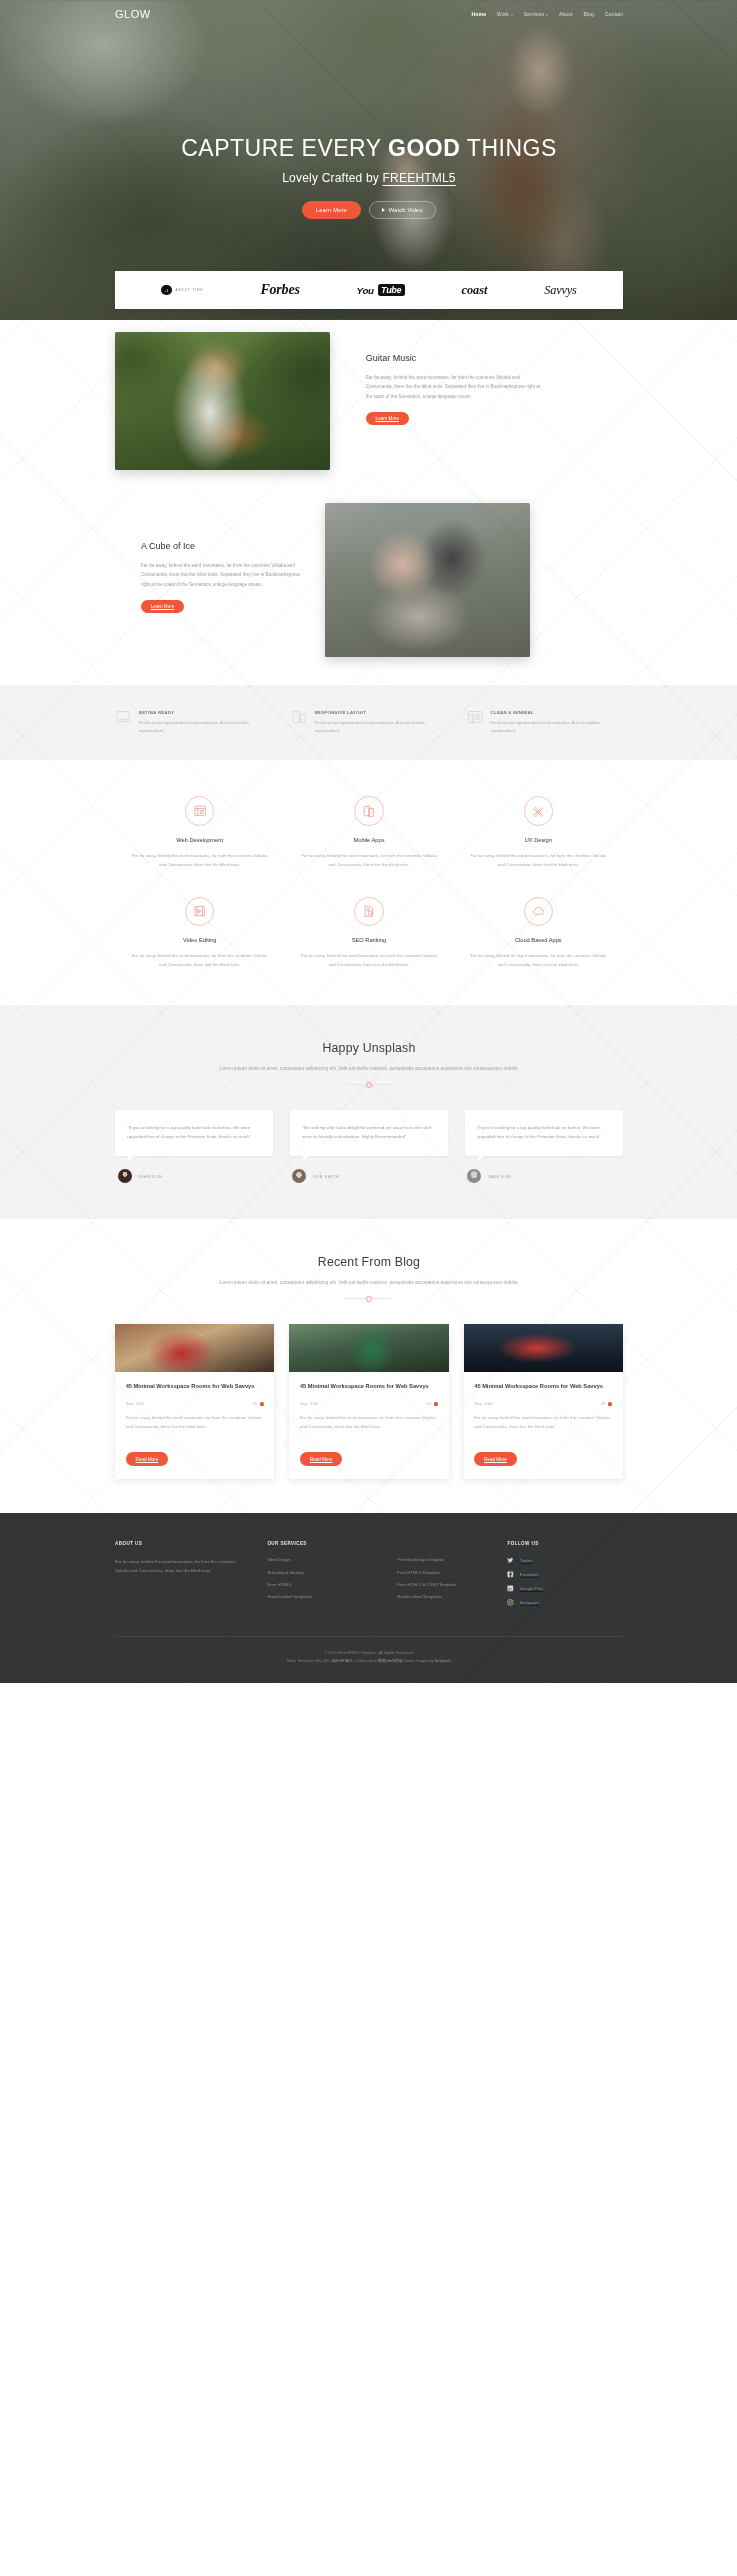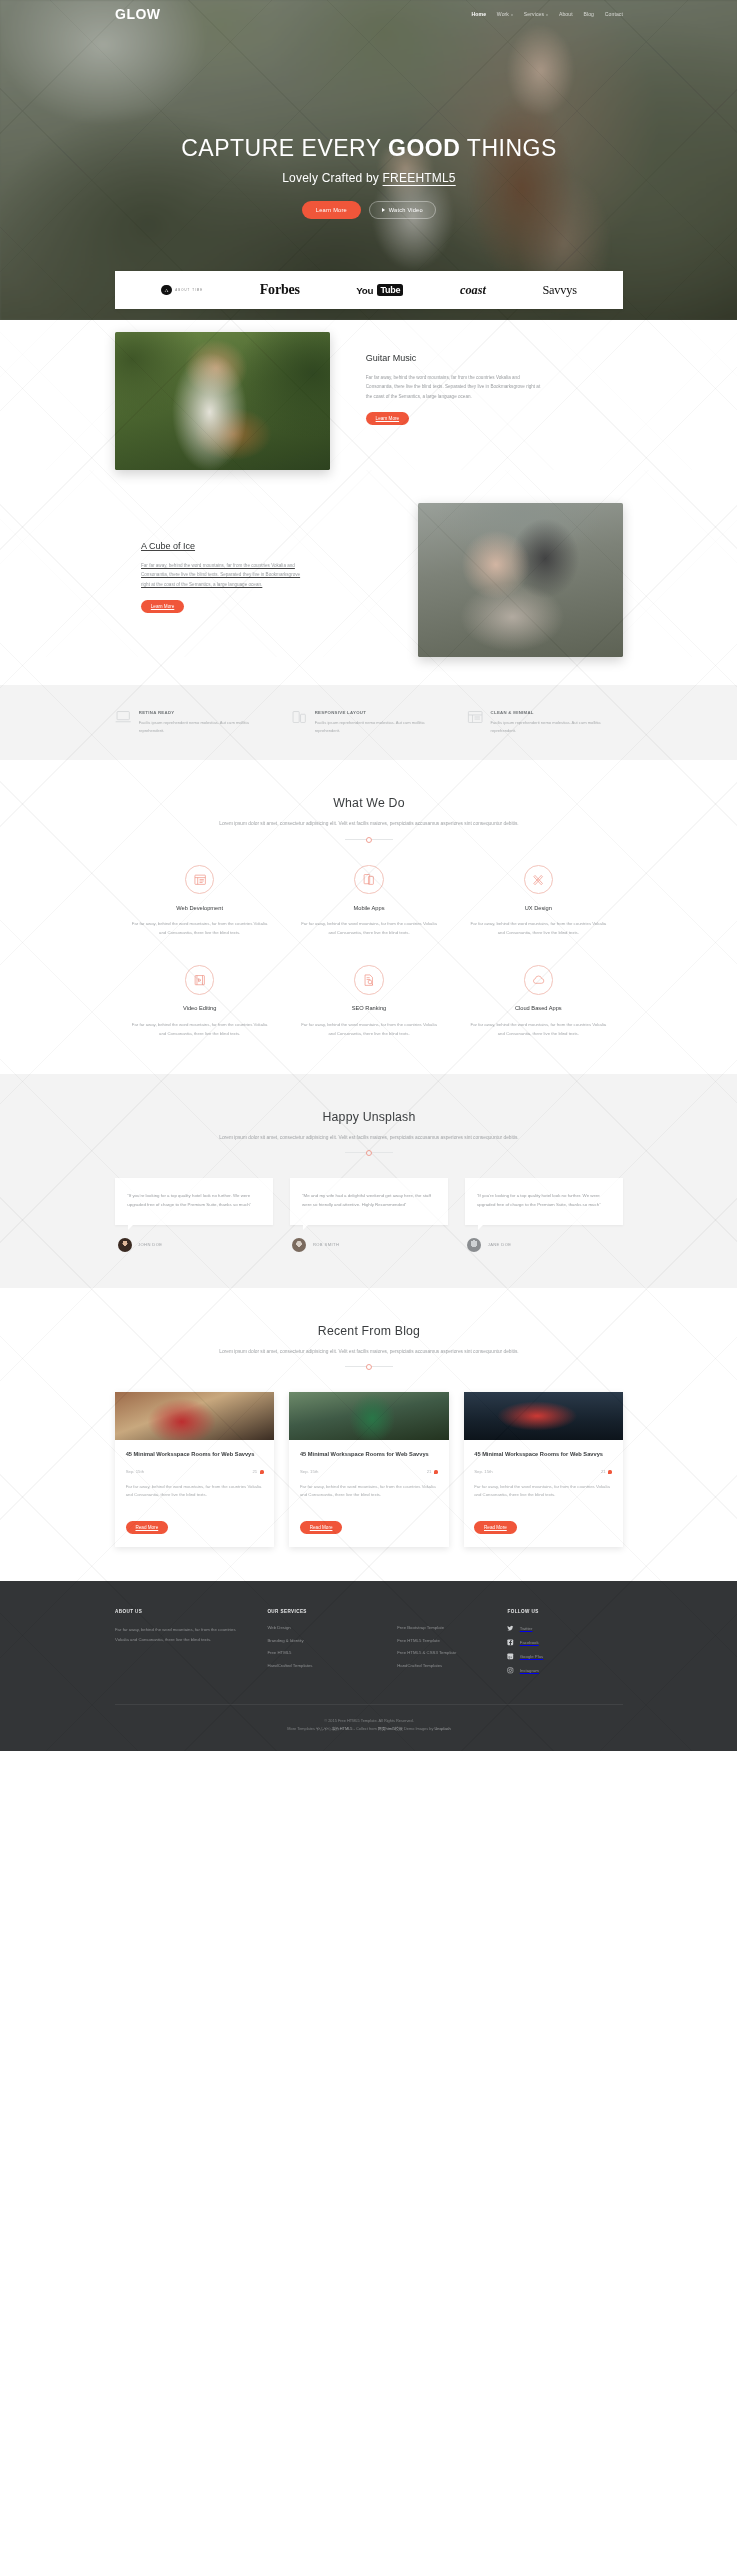--- a/index.html
+++ b/index.html
@@ -53,21 +53,21 @@
   }
   .hero-overlay { position: absolute; inset: 0; background: rgba(30,34,26,.26); }
 
   .navbar {
     position: relative; z-index: 6;
     display: flex; align-items: center;
     padding: 5.7px 115px 0 115px;
     height: 23px;
   }
   .brand {
-    color: #fff; font-weight: bold; font-size: 14px;
+    color: #fff; font-weight: normal; font-size: 11px;
     letter-spacing: 0.5px;
   }
   .nav-menu { margin-left: auto; display: flex; gap: 10.7px; align-items: center; }
   .nav-item {
     color: rgba(255,255,255,.72);
     font-size: 5.1px; letter-spacing: 0.1px;
     text-decoration: none; white-space: nowrap;
     display: flex; align-items: center; gap: 1.6px;
   }
   .nav-item.active { color: #fff; font-weight: bold; }
@@ -107,21 +107,21 @@
   
   .logo-strip {
     position: relative; z-index: 7;
     margin: -49px 115px 0 115px;
     background: #fff;
     height: 38px;
     display: flex; align-items: center; justify-content: space-around;
     padding: 0 18px;
     box-shadow: 0 0.8px 3.3px rgba(0,0,0,.08);
   }
-  .logo-cell { display: flex; align-items: center; justify-content: center; color: #111; }
+  .logo-cell { display: flex; align-items: center; justify-content: center; color: #111; font-style: italic; }
   .logo-abouttime { display: flex; align-items: center; gap: 3.3px; }
   .at-circle {
     width: 10.7px; height: 10.7px; border-radius: 50%; background: #111;
     color: #fff; font-size: 4.9px; display: flex; align-items: center; justify-content: center;
     font-family: "Liberation Serif", serif;
   }
   .at-text { font-size: 2.8px; letter-spacing: 1.1px; color: #777; text-transform: uppercase; }
   .logo-forbes { font-family: "Liberation Serif", serif; font-size: 14px; font-weight: bold; letter-spacing: -0.2px; }
   .logo-youtube { display: flex; align-items: center; font-size: 9.8px; font-weight: bold; letter-spacing: -0.3px; }
   .yt-box {
@@ -157,21 +157,21 @@
       radial-gradient(ellipse 74px 49px at 46% 74%, rgba(190,180,170,.85), rgba(190,180,170,0) 70%),
       radial-gradient(ellipse 115px 57px at 50% 8%, rgba(138,146,140,.9), rgba(138,146,140,0) 72%),
       linear-gradient(170deg,#9aa09a 0%,#7d8278 40%,#5d6254 100%);
   }
   .feature-text { padding-top: 21px; flex: 1; }
   .feature-text.pad-left { padding-left: 14.8px; }
   .feature-title { font-size: 9px; color: #2f3233; font-weight: normal; margin-bottom: 9.8px; }
   .feature-body { font-size: 4.6px; line-height: 2.05; color: #9a9da0; max-width: 176px; }
   .btn-sm { margin-top: 10.7px; background: #f0563a; color: #fff; padding: 4.1px 9.8px; border-radius: 16.4px; font-size: 4.6px; display: inline-block; }
 
-  .feature-row.reverse { justify-content: space-between; text-decoration: underline; }
+  .feature-row.reverse { justify-content: flex-start; }
   .feature-row.reverse .feature-text { padding-top: 38px; padding-left: 26px; max-width: 189px; }
 
   
   .grey-band { background: #f3f3f3; padding: 24.6px 115px; margin-top: 28px; }
   .grey-grid { display: flex; gap: 19.7px; }
   .mini { display: flex; gap: 7.4px; flex: 1; }
   .mini-icon { width: 16.4px; height: 14px; flex: none; opacity: .85; }
   .mini-h { font-size: 4.3px; font-weight: bold; color: #6f7376; letter-spacing: 0.3px; margin-bottom: 4.1px; text-transform: uppercase; }
   .mini-p { font-size: 4.1px; line-height: 2.1; color: #a9acae; }
 
@@ -374,25 +374,20 @@
         <div>
           <div class="mini-h">CLEAN &amp; MINIMAL</div>
           <div class="mini-p">Facilis ipsum reprehenderit nemo molestias. Aut cum mollitia reprehenderit.</div>
         </div>
       </div>
     </div>
   </section>
 
   <section class="section">
     <div class="wm"></div>
-    <div class="sec-head">
-      <h2 class="sec-title">What We Do</h2>
-      <p class="sec-sub">Lorem ipsum dolor sit amet, consectetur adipisicing elit. Velit est facilis maiores, perspiciatis accusamus asperiores sint consequuntur debitis.</p>
-      <div class="heart-div"></div>
-    </div>
     <div class="svc-grid">
 
       <div class="svc">
         <div class="svc-ico">
           <svg width="12.3" height="11.5" viewBox="0 0 20 18" fill="none" stroke="#ef8f7f" stroke-width="1.1">
             <rect x="1.5" y="1.5" width="17" height="15" rx="1"></rect>
               <path d="M1.5 5.5h17M6 5.5v11M9 8.5h7M9 11h7M9 13.5h5"></path>
           </svg>
         </div>
         <div class="svc-name">Web Development</div>

